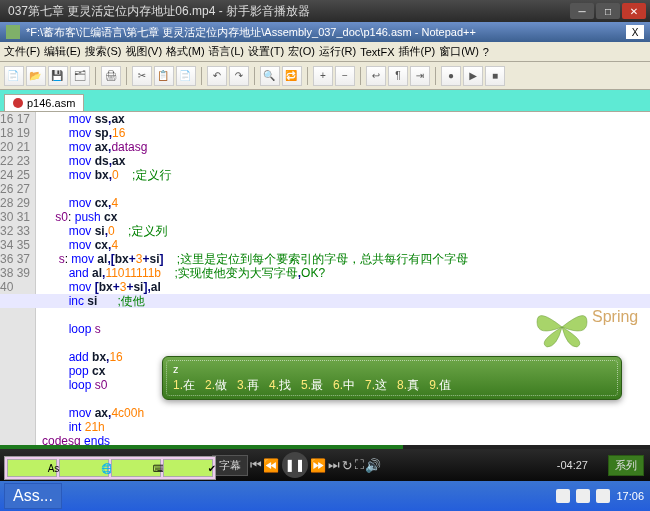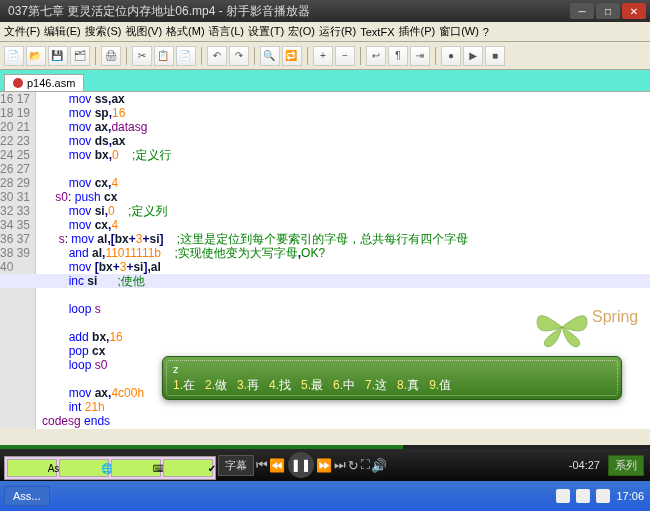--- a/index.html
+++ b/index.html
@@ -61,39 +61,45 @@
 .time-left { width: 48px; }
 .time-right { width: 48px; text-align: right; }
 .pc-spacer { flex: 1; display: flex; align-items: center; justify-content: center; gap: 2px; }
 .pc-btn { color: #bbb; font-size: 13px; }
 .pc-pause { width: 26px; height: 26px; border-radius: 50%; background: #444; display: flex; align-items: center; justify-content: center; color: #fff; font-size: 12px; }
 .sub-btn { padding: 2px 6px; border: 1px solid #555; background: #333; font-size: 11px; color: #ddd; }
 
 
 .taskbar { position: absolute; bottom: 0; left: 0; right: 0; height: 30px; background: linear-gradient(#3a74d2,#245edb); display: flex; align-items: center; padding-right: 6px; }
 .start-btn { width: 70px; height: 30px; background: linear-gradient(#3d9a2e,#267a18); color: #fff; display: flex; align-items: center; justify-content: center; font-style: italic; font-weight: bold; font-size: 13px; }
-.task-item { margin-left: 4px; padding: 3px 8px; background: #3a6ecd; border: 1px solid #2a5aba; color: #fff; font-size: 11px; }
+.task-item { margin-left: 4px; padding: 3px 8px; background: #3a6ecd; border: 1px solid #2a5aba; color: #fff; font-size: 16px; }
 .task-right { margin-left: auto; display: flex; align-items: center; gap: 6px; color: #fff; font-size: 11px; }
 .tray-icon { width: 14px; height: 14px; background: #eee; border-radius: 2px; }
 .ime-tb { position:absolute; bottom:31px; left:4px; display:flex; gap:2px; background:#ece; padding:2px; border:1px solid #999;}
 .ime-tb div{width:18px;height:18px;background:#bef264;border:1px solid #aaa;font-size:10px;display:flex;align-items:center;justify-content:center;padding-left:48px;}
 </style>
 </head>
 <body>
 
 <div class="player-window">
   <div class="player-titlebar">
     <span class="title">037第七章 更灵活定位内存地址06.mp4 - 射手影音播放器</span>
     <span class="tb-btn tb-min">─</span>
     <span class="tb-btn tb-max">□</span>
     <span class="tb-btn tb-close">✕</span>
   </div>
 
   <div class="player-content">
     <div class="npp">
+      <div class="npp-titlebar">
+        <span class="icon"></span>
+        <span>*F:\蓄布客\汇编语言\第七章 更灵活定位内存地址\Assembly_037_doc\p146.asm - Notepad++</span>
+        <span class="spacer"></span>
+        <span class="close">X</span>
+      </div>
       <div class="npp-menu">
         <span>文件(F)</span>
         <span>编辑(E)</span>
         <span>搜索(S)</span>
         <span>视图(V)</span>
         <span>格式(M)</span>
         <span>语言(L)</span>
         <span>设置(T)</span>
         <span>宏(O)</span>
         <span>运行(R)</span>
@@ -204,21 +210,21 @@
       <span class="pc-btn">⏮</span>
       <span class="pc-btn">⏪</span>
       <span class="pc-pause">❚❚</span>
       <span class="pc-btn">⏩</span>
       <span class="pc-btn">⏭</span>
       <span class="pc-btn">↻</span>
       <span class="pc-btn">⛶</span>
       <span class="pc-btn">🔊</span>
     </div>
     <span class="time-right">-04:27</span>
-    <span class="sub-btn" style="margin-left:8px;background:#3a7a1e;border-color:#2a5a14">系列</span>
+    <span class="sub-btn" style="margin-left:20px;background:#3a7a1e;border-color:#2a5a14">系列</span>
   </div>
 </div>
 
 <div class="ime-tb">
   <div>Ass</div>
   <div>🌐</div>
   <div>⌨</div>
   <div>✔</div>
 </div>
 

